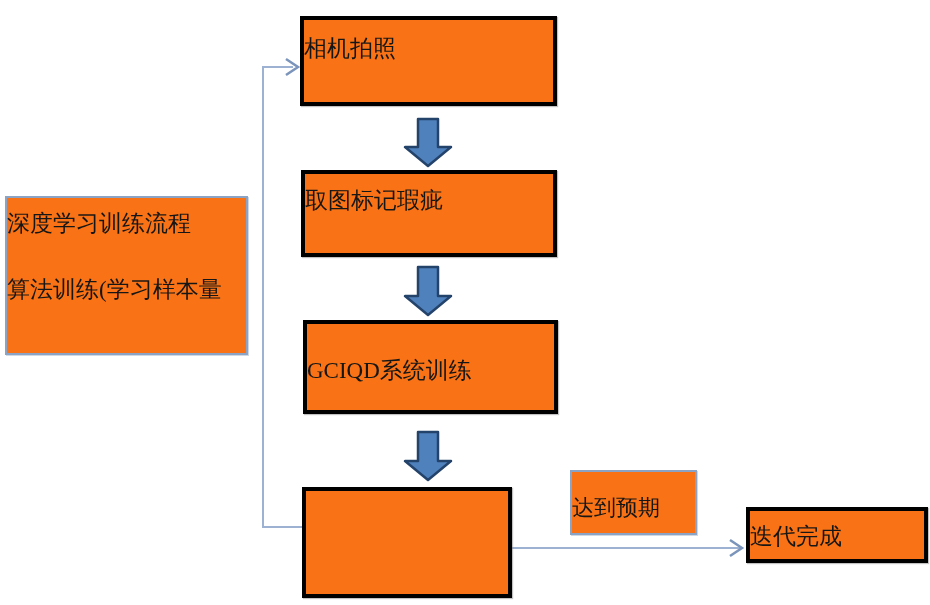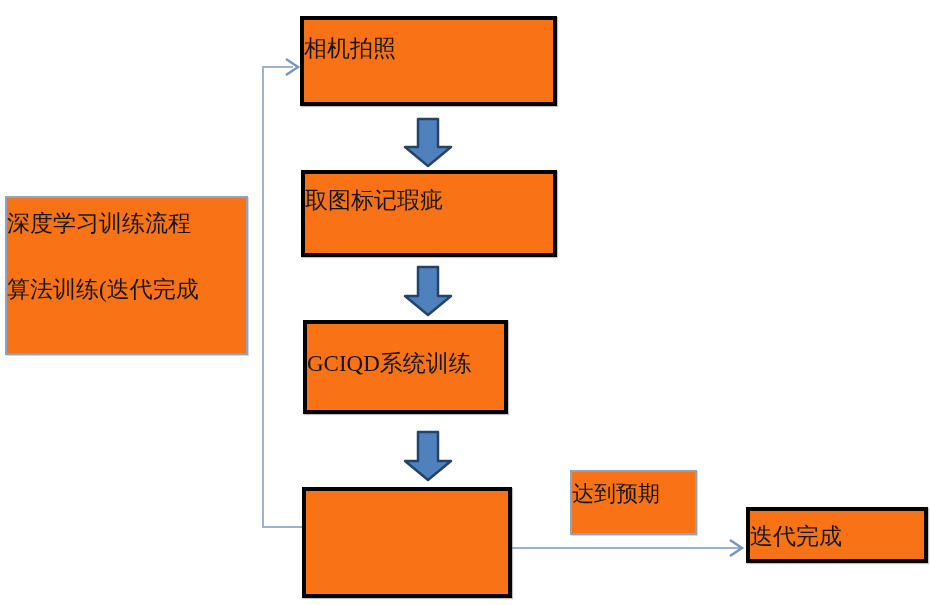--- a/index.html
+++ b/index.html
@@ -26,25 +26,25 @@
   .thick{
     border:4px solid #000000;
     box-shadow:1px 1px 1px rgba(120,120,120,0.45);
   }
   .thin{
     border:2px solid #8ba3c4;
     box-shadow:1px 1px 0 rgba(170,184,205,0.55);
   }
   .step1{left:300px;top:16px;width:257px;height:90px;padding-top:14px;}
   .step2{left:301px;top:170px;width:256px;height:87px;padding-top:12px;}
-  .step3{left:303px;top:320px;width:205px;height:94px;padding-top:25px;}
+  .step3{left:303px;top:320px;width:255px;height:94px;padding-top:32px;}
   .step4{left:302px;top:487px;width:210px;height:111px;padding-top:12px;line-height:34px;}
   .left-panel{left:5px;top:169px;width:243px;height:159px;padding-top:9px;font-size:23px;margin-top:27px;}
   .lp-line{line-height:33px;min-height:33px;}
-  .cond{left:570px;top:470px;width:127px;height:65px;padding-top:7px;font-size:22px;}
+  .cond{left:570px;top:470px;width:127px;height:65px;padding-top:21px;font-size:22px;}
   .result{left:746px;top:507px;width:182px;height:56px;padding-top:11px;}
 </style>
 </head>
 <body>
 
 <div class="canvas">
 
   <svg class="overlay" width="930" height="605" viewBox="0 0 930 605">
 
     <polyline points="302,527 263,527 263,67 293,67" class="conn"></polyline>
@@ -54,21 +54,21 @@
     <polyline points="730,540 742,548 730,556" class="conn-head"></polyline>
 
     <path d="M418,119 L438,119 L438,147 L451,147 L428,166 L405,147 L418,147 Z" class="block-arrow" fill="#4f81bd"></path>
     <path d="M418,267 L438,267 L438,296 L451,296 L428,315 L405,296 L418,296 Z" class="block-arrow" fill="#4f81bd"></path>
     <path d="M418,432 L438,432 L438,461 L451,461 L428,480 L405,461 L418,461 Z" class="block-arrow" fill="#4f81bd"></path>
   </svg>
 
   <div class="box thin left-panel">
     <div class="lp-line">深度学习训练流程</div>
     <div class="lp-line"></div>
-    <div class="lp-line">算法训练(迭代完成</div>
+    <div class="lp-line">算法训练(学习样本量</div>
   </div>
 
   <div class="box thick step1">
     <span>相机拍照</span>
   </div>
 
   <div class="box thick step2">
     <span>取图标记瑕疵</span>
   </div>
 

